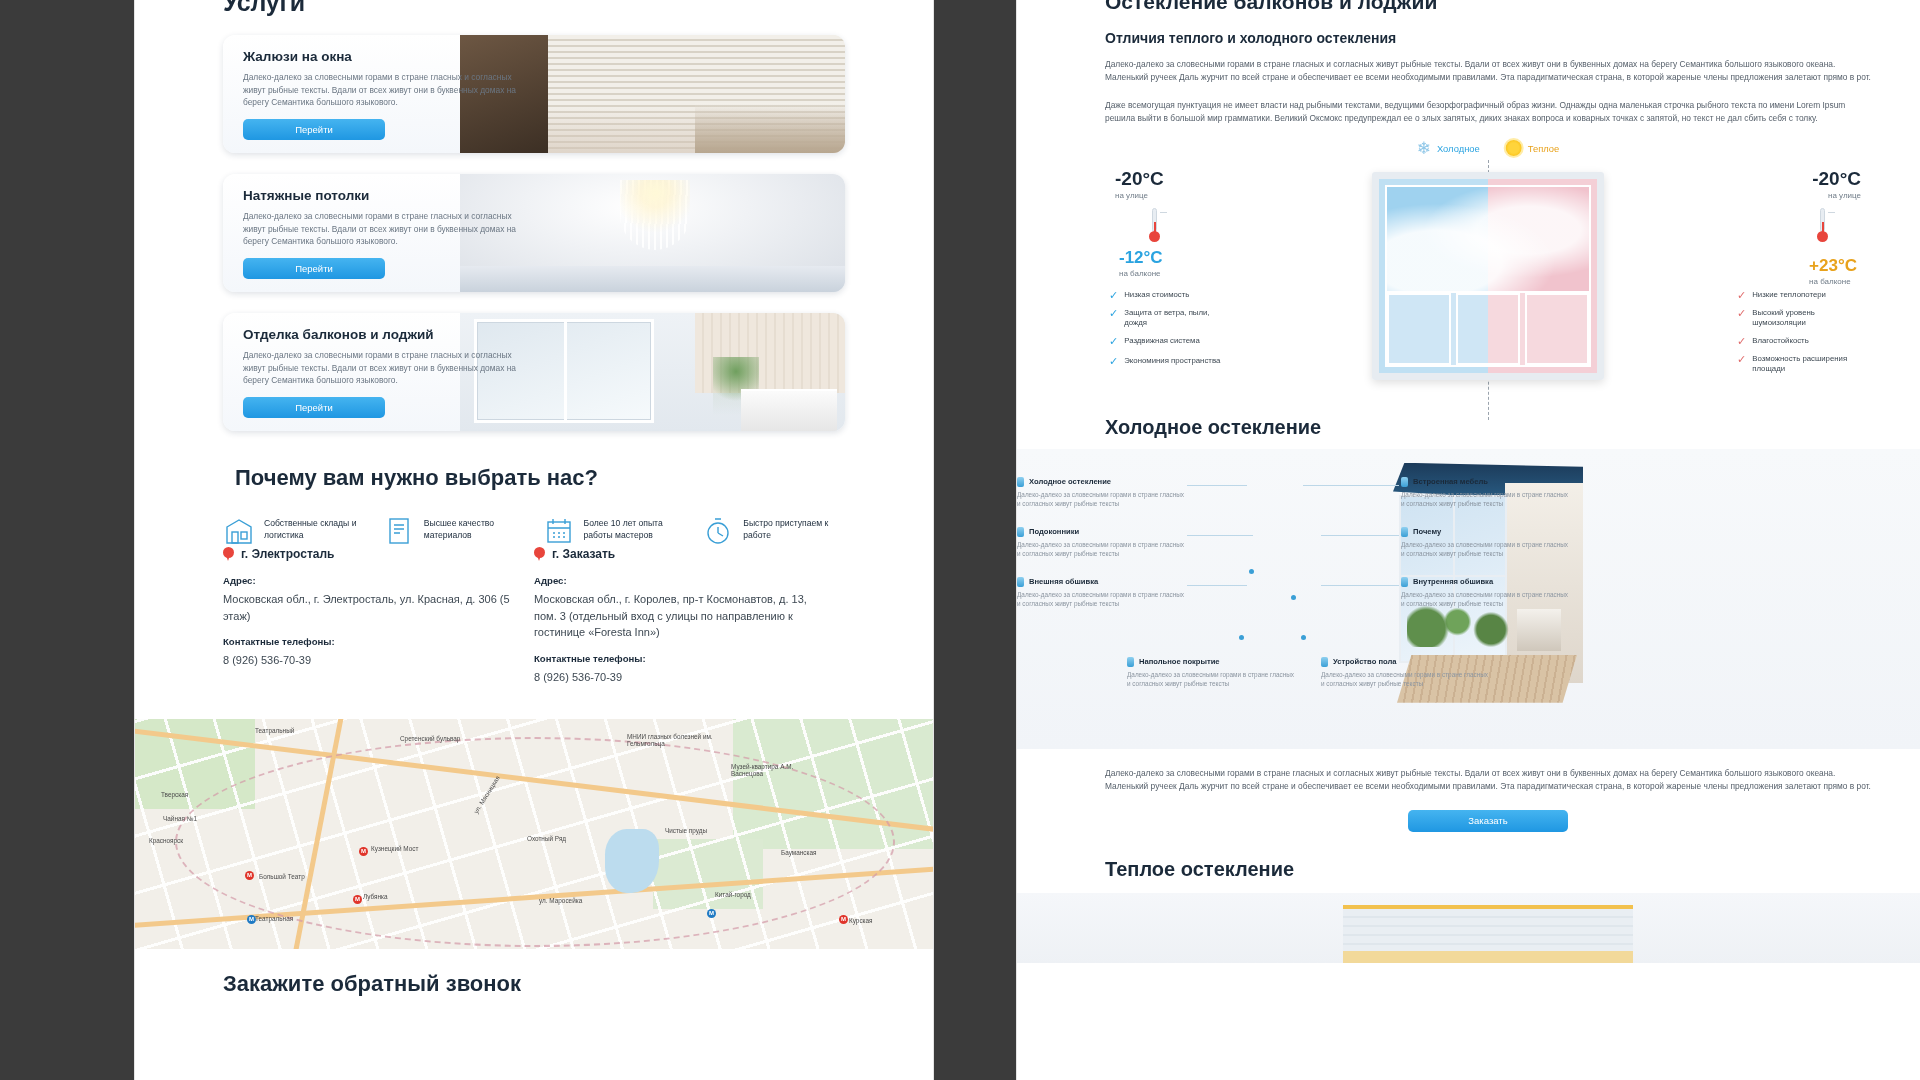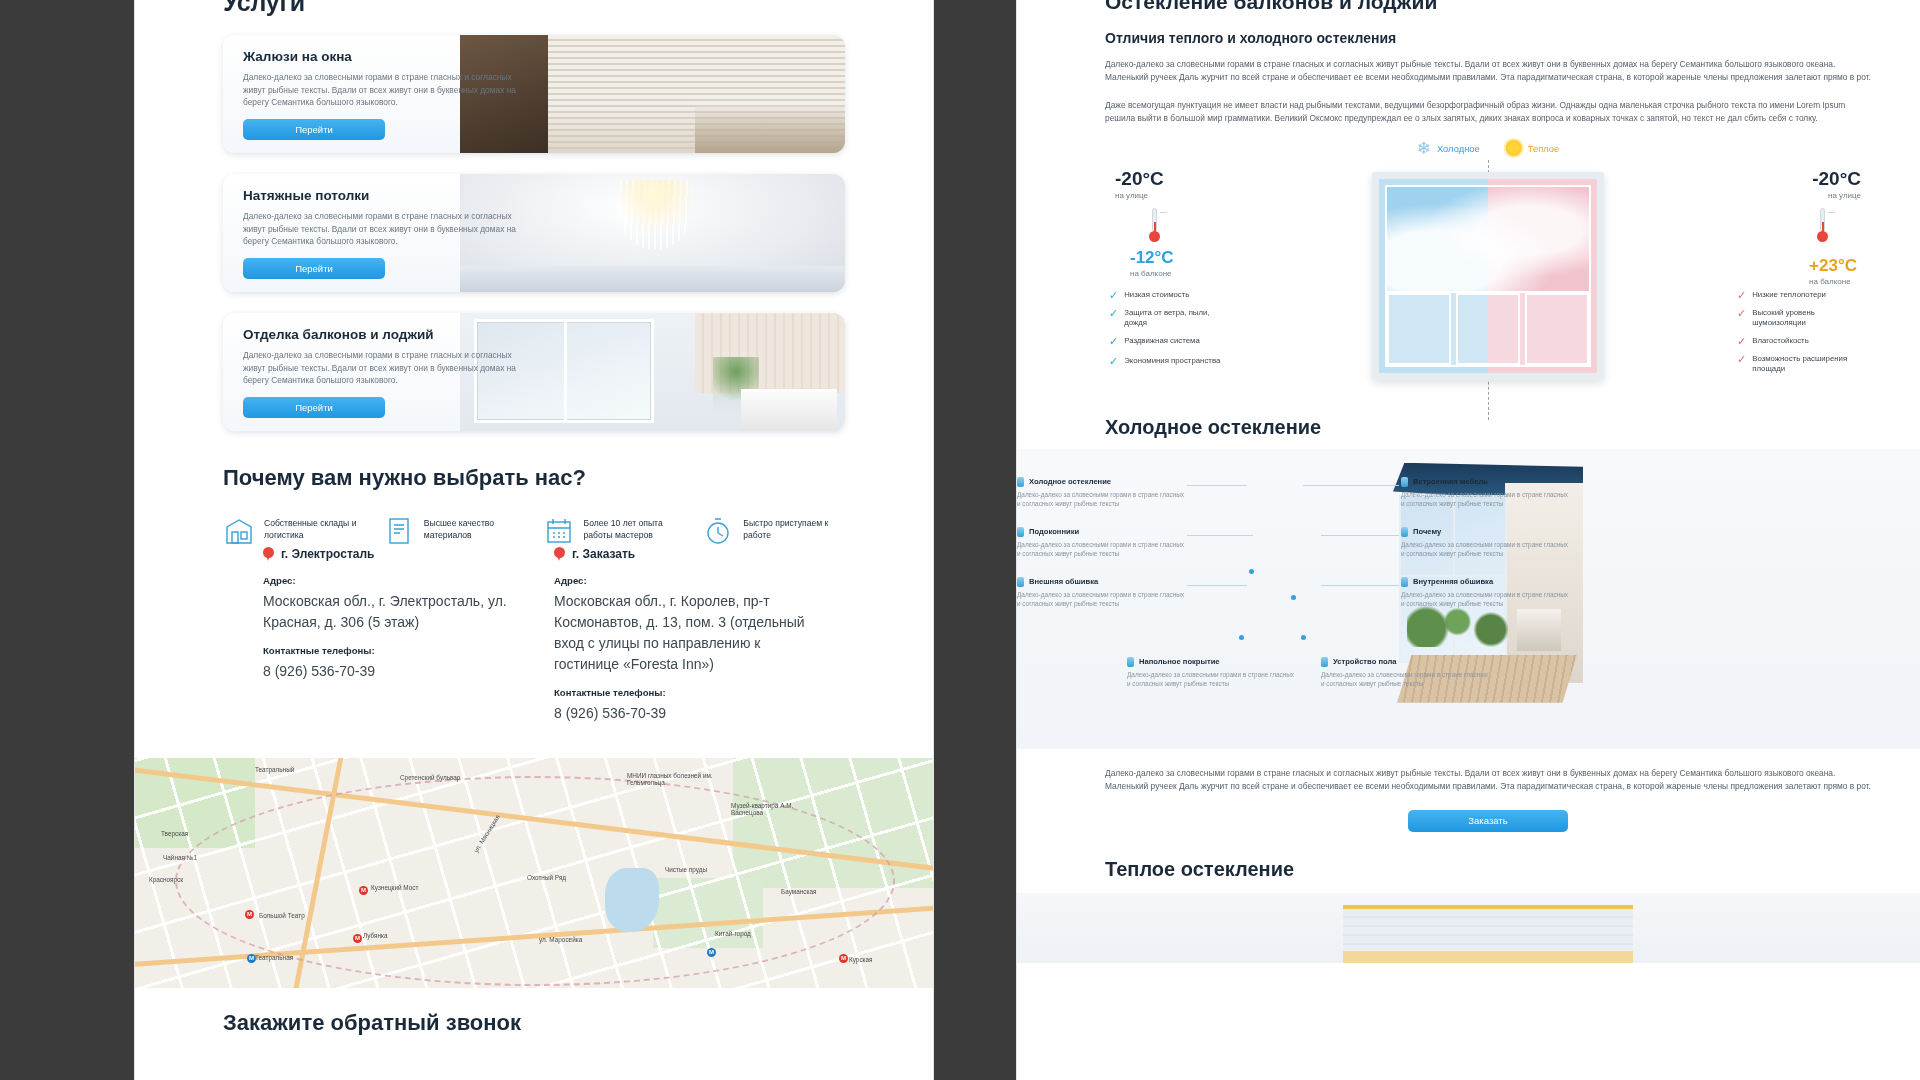--- a/index.html
+++ b/index.html
@@ -108,42 +108,42 @@
     position:absolute; right: 8px; bottom: 0; width: 96px; height: 42px;
     background: linear-gradient(180deg,#fbfbfb,#e6e6e6);
     border-top: 2px solid #fff;
   }
   .img-balcony .wall {
     position:absolute; right: 0; top: 0; width: 150px; height: 80px;
     background: repeating-linear-gradient(90deg,#efe7dd 0px,#efe7dd 7px,#e6ddd1 7px,#e6ddd1 9px);
   }
 
   
-  .why-title { font-size: 22px; font-weight: bold; color: #1b2a3a; margin: 34px 0 24px 0; }
+  .why-title { font-size: 22px; font-weight: bold; color: #1b2a3a; margin: 34px 0 24px 12px; }
   .why-row { display: flex; gap: 17px; justify-content: space-between; }
   .why-item { display: flex; align-items: flex-start; gap: 9px; width: 150px; }
   .why-ico { width: 32px; height: 32px; flex: 0 0 32px; }
   .why-txt { font-size: 8.6px; line-height: 1.42; color: #1b2a3a; padding-top: 2px; }
 
   
   .contacts-title { font-size: 22px; font-weight: bold; color: #1b2a3a; margin: 32px 0 18px 0; }
-  .contacts-grid { display: flex; gap: 0; margin-left: 40px; }
+  .contacts-grid { display: flex; gap: 0; }
   .contact-col { width: 50%; padding-right: 24px; }
   .contact-city { display: flex; align-items: center; gap: 7px; font-size: 12px; font-weight: bold; color: #1b2a3a; margin-bottom: 14px; }
   .pin { width: 11px; height: 14px; position: relative; flex: 0 0 11px; }
   .pin:before {
     content:""; position:absolute; left:0; top:0; width:11px; height:11px; border-radius:50%;
     background:#e8453c;
   }
   .pin:after {
     content:""; position:absolute; left:3px; top:8px; width:0; height:0;
     border-left:2.5px solid transparent; border-right:2.5px solid transparent; border-top:6px solid #e8453c;
   }
   .c-label { font-size: 9.6px; font-weight: bold; color: #1b2a3a; margin-bottom: 5px; }
-  .c-value { font-size: 14px; line-height: 1.5; color: #3d4852; margin-bottom: 12px; }
+  .c-value { font-size: 11px; line-height: 1.5; color: #3d4852; margin-bottom: 12px; }
 
   
   .map {
     position: relative;
     margin: 22px -88px 0 -88px;
     height: 230px;
     background: #f2efe9;
     overflow: hidden;
   }
   .map .green1 { position:absolute; left:0; top:0; width:120px; height:90px; background:#d5e8c8; }
@@ -220,21 +220,21 @@
   }
   .cmp-window .lower div { flex:1; border:2px solid #fff; }
   .cmp-divider {
     position: absolute; left: 50%; top: 20px; height: 260px; width: 1px;
     border-left: 1px dashed #9aa3ad;
   }
 
   .temp-out { position: absolute; font-size: 19px; font-weight: bold; color: #1b2a3a; }
   .temp-cap { font-size: 8px; font-weight: normal; color: #707c88; display:block; margin-top:1px; }
   .temp-in { position: absolute; font-size: 17px; font-weight: bold; }
-  .temp-in.cold { color: #2aa3e0; margin-left: 11px; }
+  .temp-in.cold { color: #2aa3e0; }
   .temp-in.warm { color: #e8a21c; }
 
   .thermo { position:absolute; width: 26px; height: 34px; }
   .thermo .tube { position:absolute; left:11px; top:0; width:5px; height:24px; border-radius:3px; background:#e8edf2; border:1px solid #cfd8e0; }
   .thermo .fill { position:absolute; left:12.5px; bottom:9px; width:2px; height:11px; background:#e8453c; }
   .thermo .bulb { position:absolute; left:8px; bottom:0; width:11px; height:11px; border-radius:50%; background:#e8453c; }
   .thermo .ray { position:absolute; right:0; top:4px; width:7px; height:1px; background:#cfd8e0; }
 
   .feat { position: absolute; font-size: 7.8px; color: #3d4852; line-height: 1.35; display:flex; gap:6px; }
   .tick { font-size: 11px; line-height: 1; }

